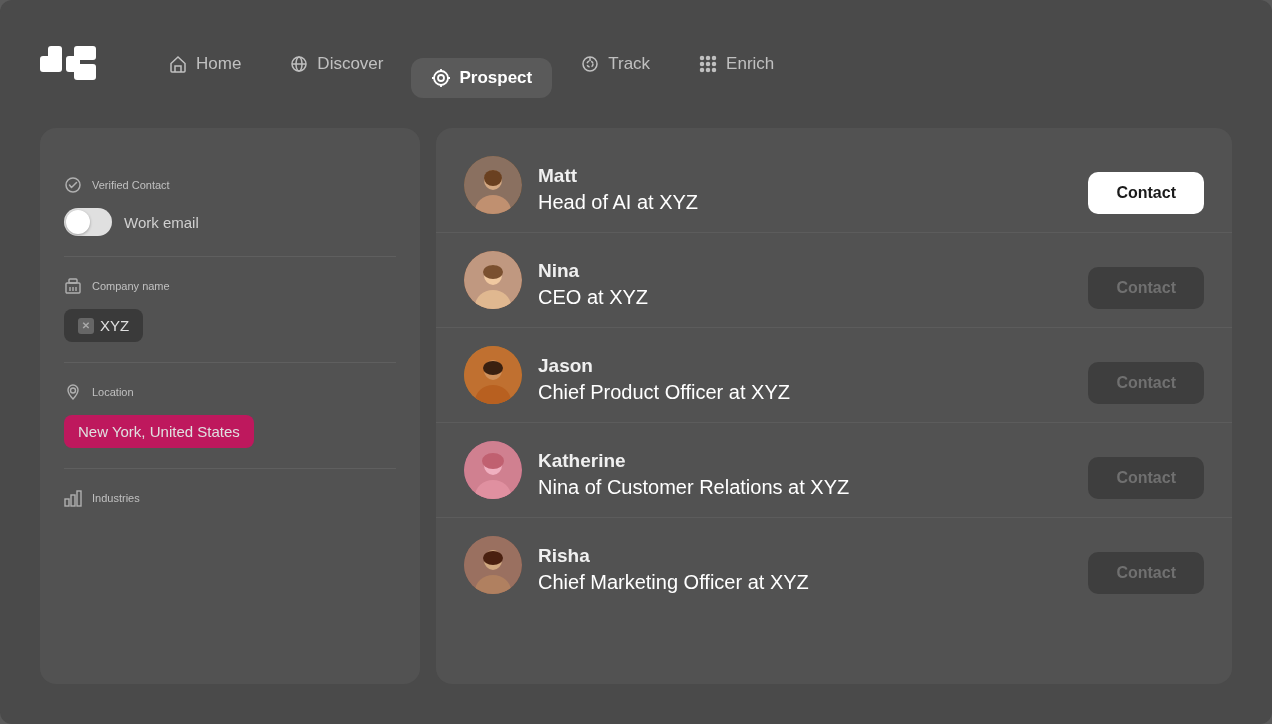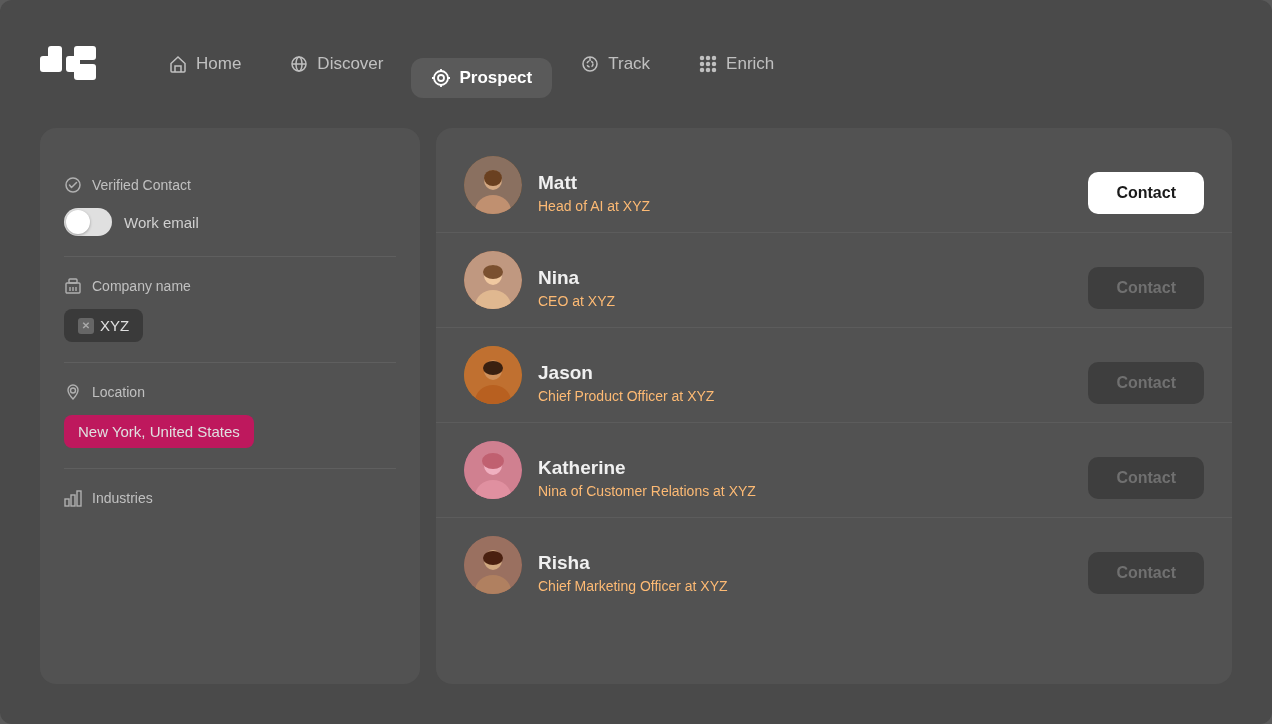--- a/index.html
+++ b/index.html
@@ -100,21 +100,21 @@
 
     .sidebar-section:last-child {
       border-bottom: none;
     }
 
     .section-header {
       display: flex;
       align-items: center;
       gap: 10px;
       color: #c0c0c0;
-      font-size: 14px;
+      font-size: 11px;
       margin-bottom: 14px;
     }
 
     .section-header svg {
       width: 18px;
       height: 18px;
       flex-shrink: 0;
     }
 
     
@@ -246,22 +246,22 @@
     }
 
     .contact-name {
       font-size: 19px;
       font-weight: 600;
       color: #f0f0f0;
       margin-bottom: 4px;
     }
 
     .contact-role {
-      font-size: 14px;
-      color: #fdba74;
+      font-size: 20px;
+      color: #ffffff;
     }
 
     .contact-btn {
       padding: 12px 28px;
       border-radius: 10px;
       border: none;
       font-size: 16px;
       font-weight: 600;
       cursor: pointer;
       white-space: nowrap;

